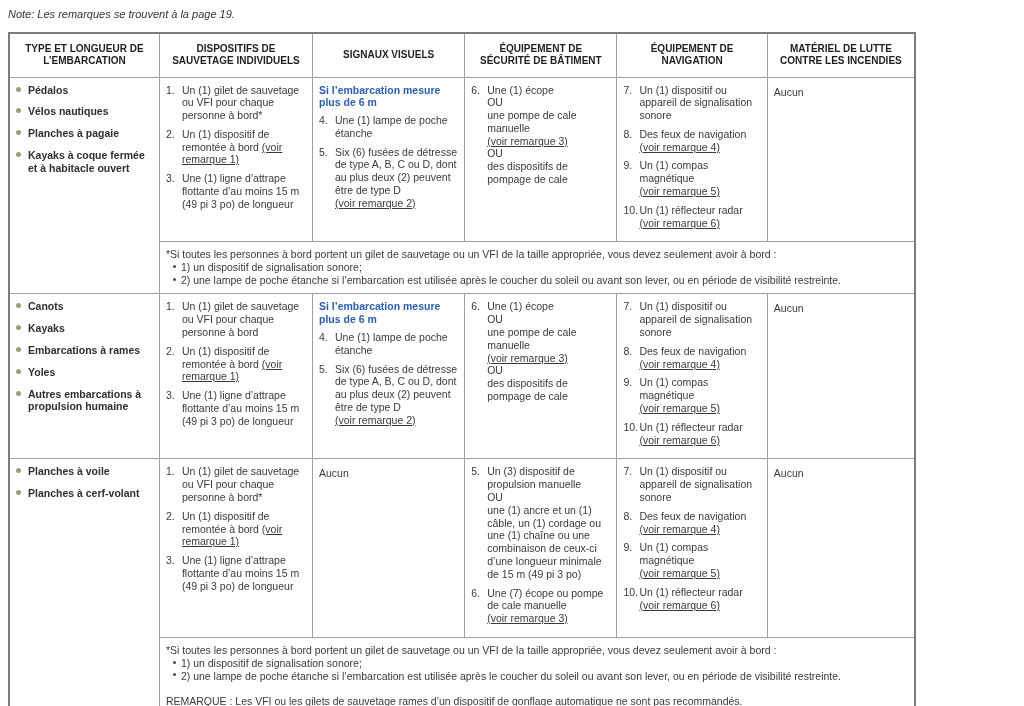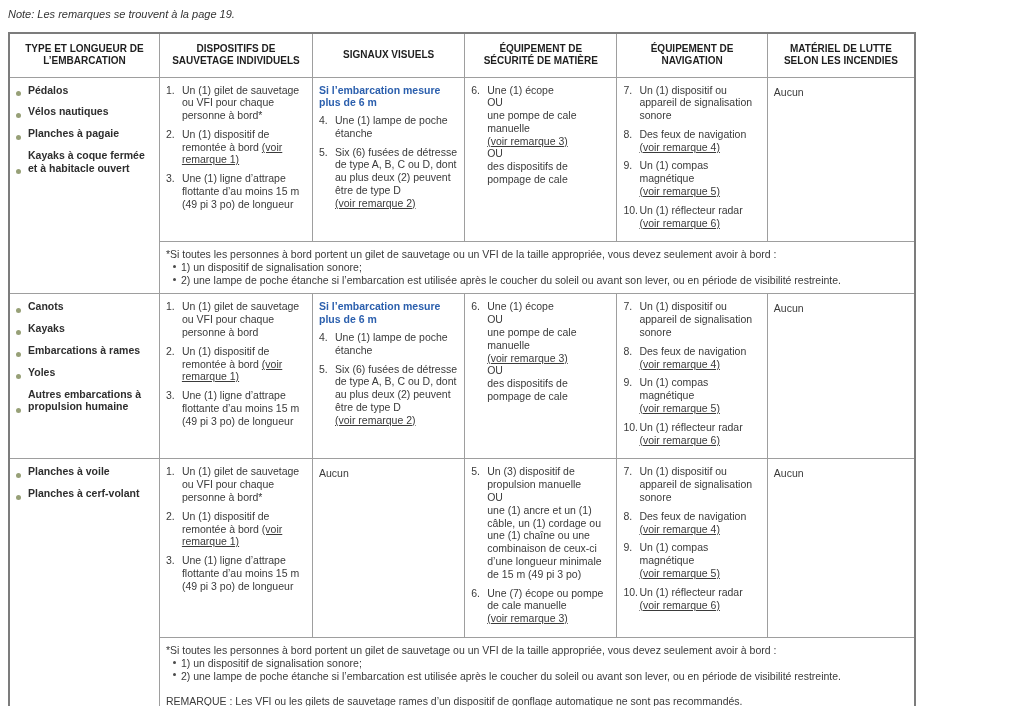--- a/index.html
+++ b/index.html
@@ -32,21 +32,21 @@
   th.hcell{position:relative;background:#fff;height:44px;padding:0;}
   .hfill{
     position:absolute;top:2px;bottom:2px;left:3px;right:3px;
     display:flex;align-items:center;justify-content:center;
     text-align:center;
     font-weight:bold;font-size:10px;line-height:1.25;color:#1e1e1e;
     padding:0 8px;
   }
   
   td.types{padding-left:10px;padding-top:8px;}
-  .bullet-item{display:flex;margin-bottom:9px;align-items:flex-end;}
+  .bullet-item{display:flex;margin-bottom:9px;}
   .blt{
     flex:none;width:5px;height:5px;border-radius:50%;
     background:#97a077;margin:3px 7px 0 0;
   }
   .btxt{font-weight:bold;color:#2e2e2e;}
   
   .item{display:flex;margin-bottom:6px;}
   .num{flex:none;width:16px;}
   .txt{flex:1;}
   .blk{display:block;}
@@ -83,27 +83,27 @@
         <th class="hcell">
             <div class="hfill">TYPE ET LONGUEUR DE L’EMBARCATION</div>
           </th>
         <th class="hcell">
             <div class="hfill">DISPOSITIFS DE SAUVETAGE INDIVIDUELS</div>
           </th>
         <th class="hcell">
             <div class="hfill">SIGNAUX VISUELS</div>
           </th>
         <th class="hcell">
-            <div class="hfill">ÉQUIPEMENT DE SÉCURITÉ DE MATIÈRE</div>
+            <div class="hfill">ÉQUIPEMENT DE SÉCURITÉ DE BÂTIMENT</div>
           </th>
         <th class="hcell">
             <div class="hfill">ÉQUIPEMENT DE NAVIGATION</div>
           </th>
         <th class="hcell">
-            <div class="hfill">MATÉRIEL DE LUTTE SELON LES INCENDIES</div>
+            <div class="hfill">MATÉRIEL DE LUTTE CONTRE LES INCENDIES</div>
           </th>
       </tr>
     </thead>
     <tbody>
 
       <tr style="height:141px">
         <td class="types" rowspan="2">
           <div class="bullet-item">
               <span class="blt"></span>
               <span class="btxt">Pédalos</span>

